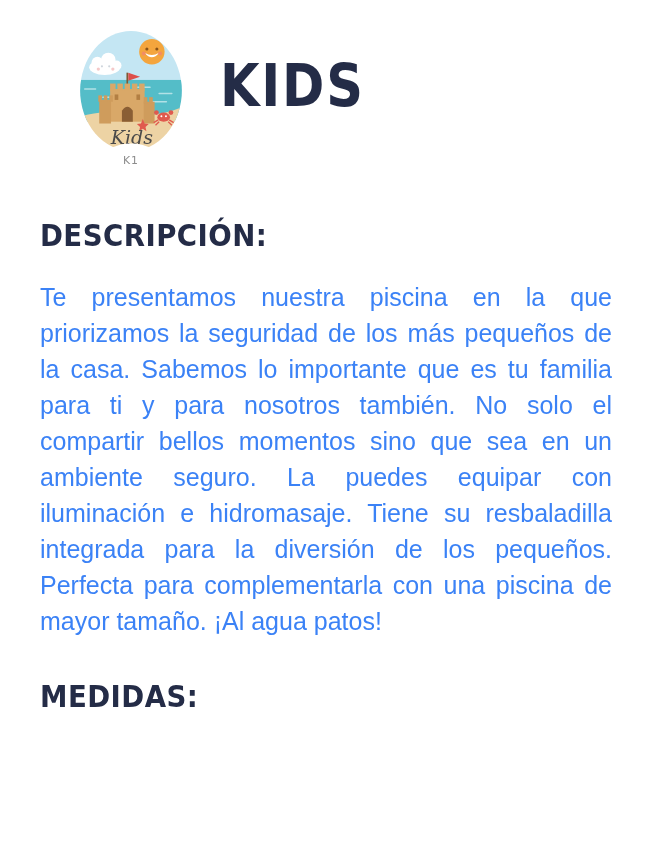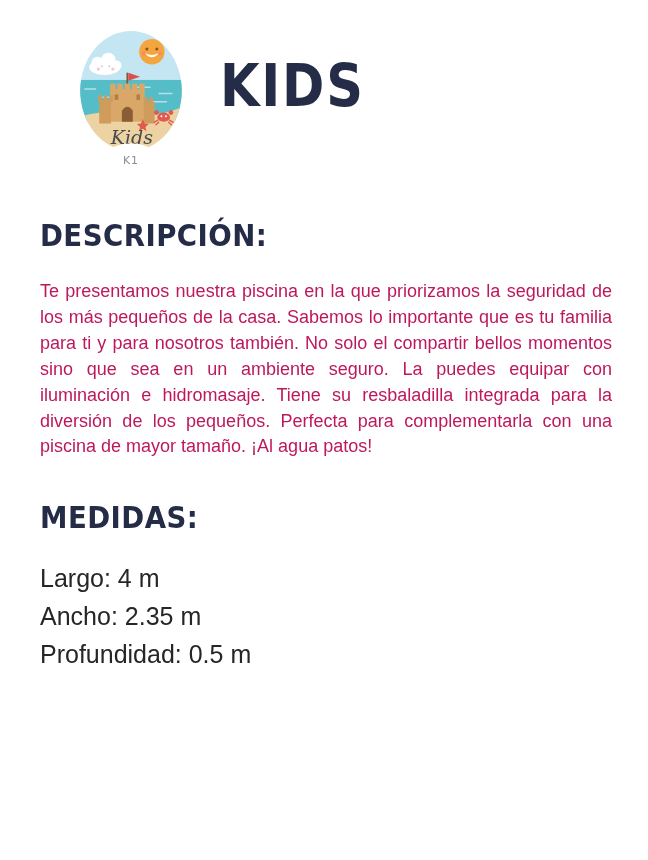--- a/index.html
+++ b/index.html
@@ -55,23 +55,23 @@
     letter-spacing: 0.5px;
     transform: scaleX(0.92);
     transform-origin: left center;
     white-space: nowrap;
   }
   .description-heading { margin-top: 44px; }
   .measurements-heading { margin-top: 40px; }
   
   .description-body {
     margin: 26px 0 12px 0;
-    font-size: 18px;
+    font-size: 25px;
     line-height: 1.44;
-    color: #be185d;
+    color: #3b82f6;
     text-align: justify;
     text-justify: inter-word;
   }
   
   .measurements-list {
     margin-top: 24px;
   }
   .measurement-line {
     margin: 0;
     font-size: 25px;
@@ -183,20 +183,15 @@
     <h1 class="page-title">KIDS</h1>
   </header>
 
   <section>
     <h2 class="section-heading description-heading">DESCRIPCIÓN:</h2>
     <p class="description-body">Te presentamos nuestra piscina en la que priorizamos la seguridad de los más pequeños de la casa. Sabemos lo importante que es tu familia para ti y para nosotros también. No solo el compartir bellos momentos sino que sea en un ambiente seguro. La puedes equipar con iluminación e hidromasaje. Tiene su resbaladilla integrada para la diversión de los pequeños. Perfecta para complementarla con una piscina de mayor tamaño. ¡Al agua patos!</p>
   </section>
 
   <section>
     <h2 class="section-heading measurements-heading">MEDIDAS:</h2>
-    <div class="measurements-list">
-      <p class="measurement-line">Largo: 4 m</p>
-      <p class="measurement-line">Ancho: 2.35 m</p>
-      <p class="measurement-line">Profundidad: 0.5 m</p>
-    </div>
   </section>
 
 </div>
 
 </body></html>

